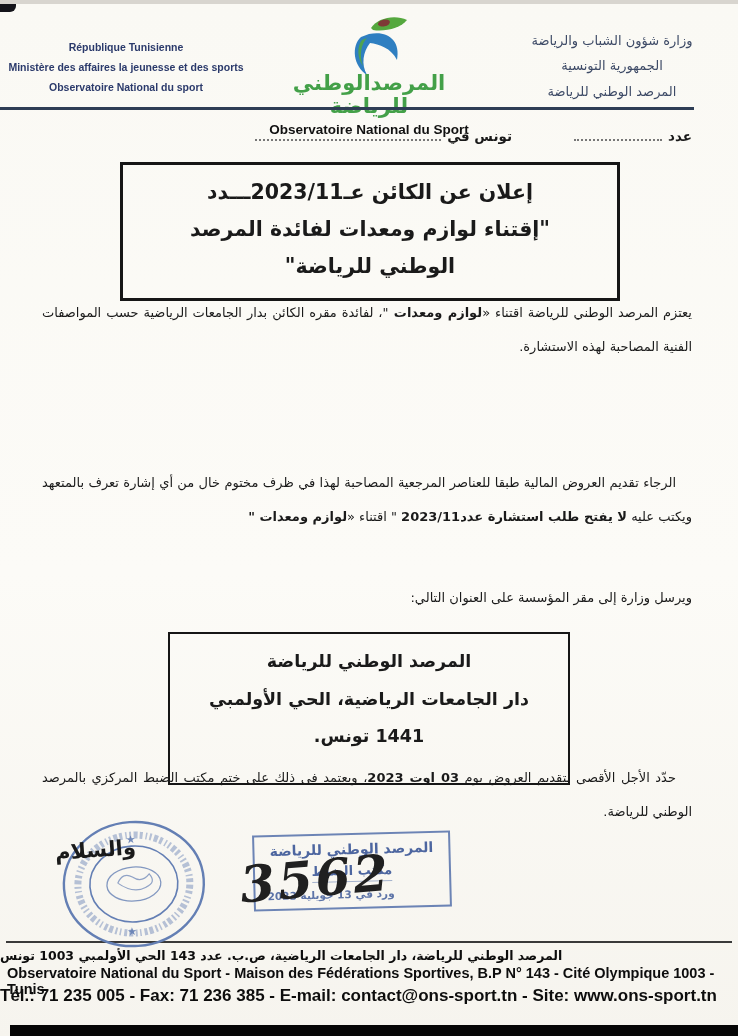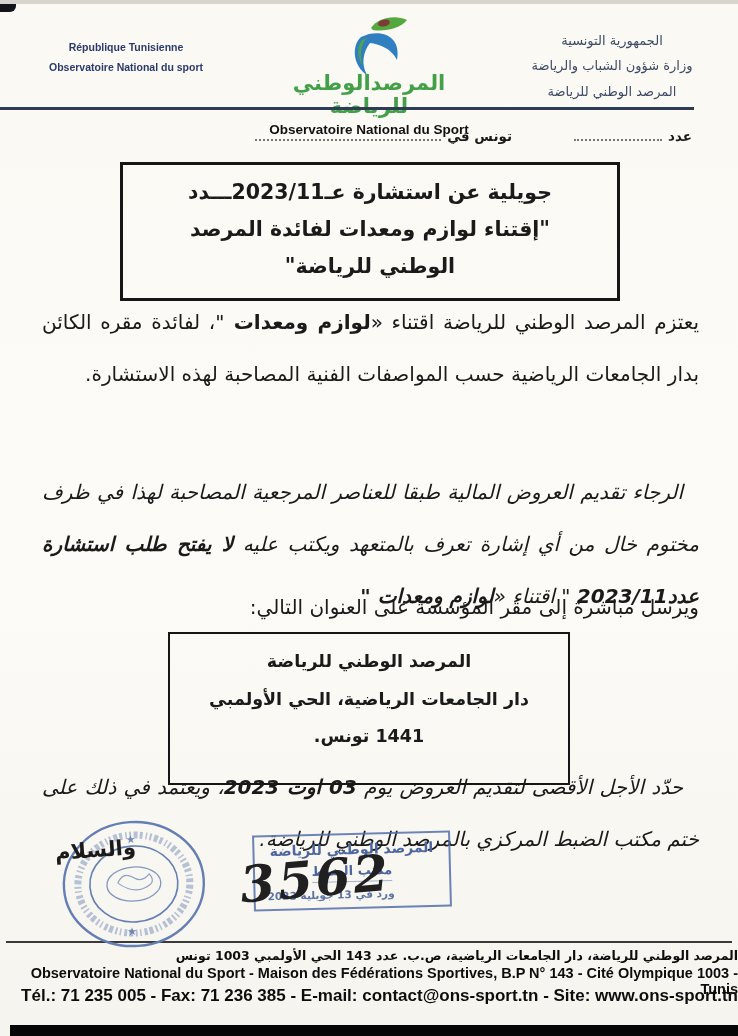--- a/index.html
+++ b/index.html
@@ -33,23 +33,23 @@
 
   
   .title-box {
     position: absolute; top: 158px; left: 120px; width: 500px;
     border: 3px solid #161616; padding: 9px 10px 13px;
     direction: rtl; text-align: center; font-weight: bold;
     font-size: 20.5px; line-height: 1.8;
   }
 
   
-  .para { position: absolute; left: 42px; right: 39px; direction: rtl; text-align: justify; font-size: 20px; line-height: 2.6; }
+  .para { position: absolute; left: 42px; right: 46px; direction: rtl; text-align: justify; font-size: 13px; line-height: 2.6; }
   .para .b { font-weight: bold; }
-  .indent { text-indent: 16px; font-style: italic; }
+  .indent { text-indent: 16px; }
   .p1 { top: 292px; } .p2 { top: 379px; } .p3 { top: 462px; } .p4 { top: 577px; } .p5 { top: 757px; }
 
   
   .address-box {
     position: absolute; top: 628px; left: 168px; width: 402px;
     border: 2.5px solid #161616; padding: 9px 14px 27px;
     direction: rtl; text-align: center; font-weight: bold; font-size: 17.5px; line-height: 2.15;
   }
 
   
@@ -64,75 +64,76 @@
   .rect-stamp .office { font-size: 13px; font-weight: bold; line-height: 1.4; border-bottom: 1px solid rgba(84,112,170,0.5); display: inline-block; padding-bottom: 1px; }
   .rect-stamp .received { font-size: 10.5px; font-weight: bold; margin-top: 6px; text-align: left; padding-left: 4px; opacity: 0.9; }
   .hand-number {
     position: absolute; top: 845px; left: 240px; z-index: 4;
     font-family: "DejaVu Serif", serif; font-style: italic; font-weight: bold;
     font-size: 50px; letter-spacing: 3px; color: #202020; transform: rotate(-5deg);
   }
 
   
   .footer-rule { position: absolute; top: 937px; left: 6px; width: 726px; border-top: 2.5px solid #3a3a3a; }
-  .footer-line { position: absolute; left: 0; width: 100%; text-align: right; font-weight: bold; color: #0d0d0d; }
+  .footer-line { position: absolute; left: 0; width: 100%; text-align: left; font-weight: bold; color: #0d0d0d; }
   .footer-ar { top: 944px; font-size: 12.5px; direction: rtl; }
   .footer-fr { top: 961px; font-size: 14.5px; font-family: "Liberation Sans", sans-serif; padding-left: 7px; }
   .footer-contact { top: 982px; font-size: 17px; font-family: "Liberation Sans", sans-serif; }
   .bottom-bar { position: absolute; bottom: 0; left: 10px; right: 0; height: 15px; background: #060606; }
 </style>
 </head>
 <body>
 
 <div class="page">
   <div class="corner-mark"></div>
 
   <div class="hdr">
     <div class="hdr-left">
       <div>République Tunisienne</div>
+      <div>Ministère des affaires la jeunesse et des sports</div>
       <div>Observatoire National du sport</div>
     </div>
     <div class="hdr-center">
       <svg class="logo-svg" width="96" height="62" viewBox="0 0 96 62">
         <path d="M50 14 C56 4, 74 0, 86 6 C80 14, 64 18, 52 16 Z" fill="#55a83e"></path>
         <ellipse cx="63" cy="9" rx="6" ry="3.4" fill="#7e3a36" transform="rotate(-12 63 9)"></ellipse>
         <path d="M48 20 C66 16, 80 26, 76 46 C70 34, 58 30, 49 29 C42 38, 40 50, 46 61 C32 52, 30 32, 40 23 Z" fill="#2f7fc1"></path>
         <path d="M46 24 C40 30, 38 42, 42 52 C36 44, 36 32, 41 26 Z" fill="#55a83e" opacity="0.85"></path>
       </svg>
       <div class="logo-ar">المرصدالوطني للرياضة</div>
       <div class="logo-fr">Observatoire National du Sport</div>
     </div>
     <div class="hdr-right">
+      <div>وزارة شؤون الشباب والرياضة</div>
       <div>الجمهورية التونسية</div>
-      <div>وزارة شؤون الشباب والرياضة</div>
       <div>المرصد الوطني للرياضة</div>
     </div>
   </div>
   <div class="hdr-rule"></div>
 
   <div class="ref-row">
     <span>عدد</span>
     <span class="dots dots-num"></span>
     <span class="ref-gap"></span>
     <span>تونس في</span>
     <span class="dots dots-date"></span>
   </div>
 
   <div class="title-box">
-    <div>جويلية عن استشارة عـ2023/11ـــدد</div>
+    <div>إعلان عن الكائن عـ2023/11ـــدد</div>
     <div>"إقتناء لوازم ومعدات لفائدة المرصد</div>
     <div>الوطني للرياضة"</div>
   </div>
 
   <div class="para p1"><span>يعتزم المرصد الوطني للرياضة اقتناء «</span><span class="b">لوازم ومعدات </span><span>"، لفائدة مقره الكائن بدار الجامعات الرياضية حسب المواصفات الفنية المصاحبة لهذه الاستشارة.</span></div>
 
 
   <div class="para p3 indent"><span>الرجاء تقديم العروض المالية طبقا للعناصر المرجعية المصاحبة لهذا في ظرف مختوم خال من أي إشارة تعرف بالمتعهد ويكتب عليه </span><span class="b">لا يفتح طلب استشارة عدد2023/11</span><span> " اقتناء «</span><span class="b">لوازم ومعدات "</span></div>
 
-  <div class="para p4"><span>ويرسل مباشرة إلى مقر المؤسسة على العنوان التالي:</span></div>
+  <div class="para p4"><span>ويرسل وزارة إلى مقر المؤسسة على العنوان التالي:</span></div>
 
   <div class="address-box">
     <div>المرصد الوطني للرياضة</div>
     <div>دار الجامعات الرياضية، الحي الأولمبي 1441 تونس.</div>
   </div>
 
   <div class="para p5 indent"><span>حدّد الأجل الأقصى لتقديم العروض يوم </span><span class="b">03 اوت 2023</span><span>، ويعتمد في ذلك على ختم مكتب الضبط المركزي بالمرصد الوطني للرياضة.</span></div>
 
   <div class="closing">والسلام</div>
 

